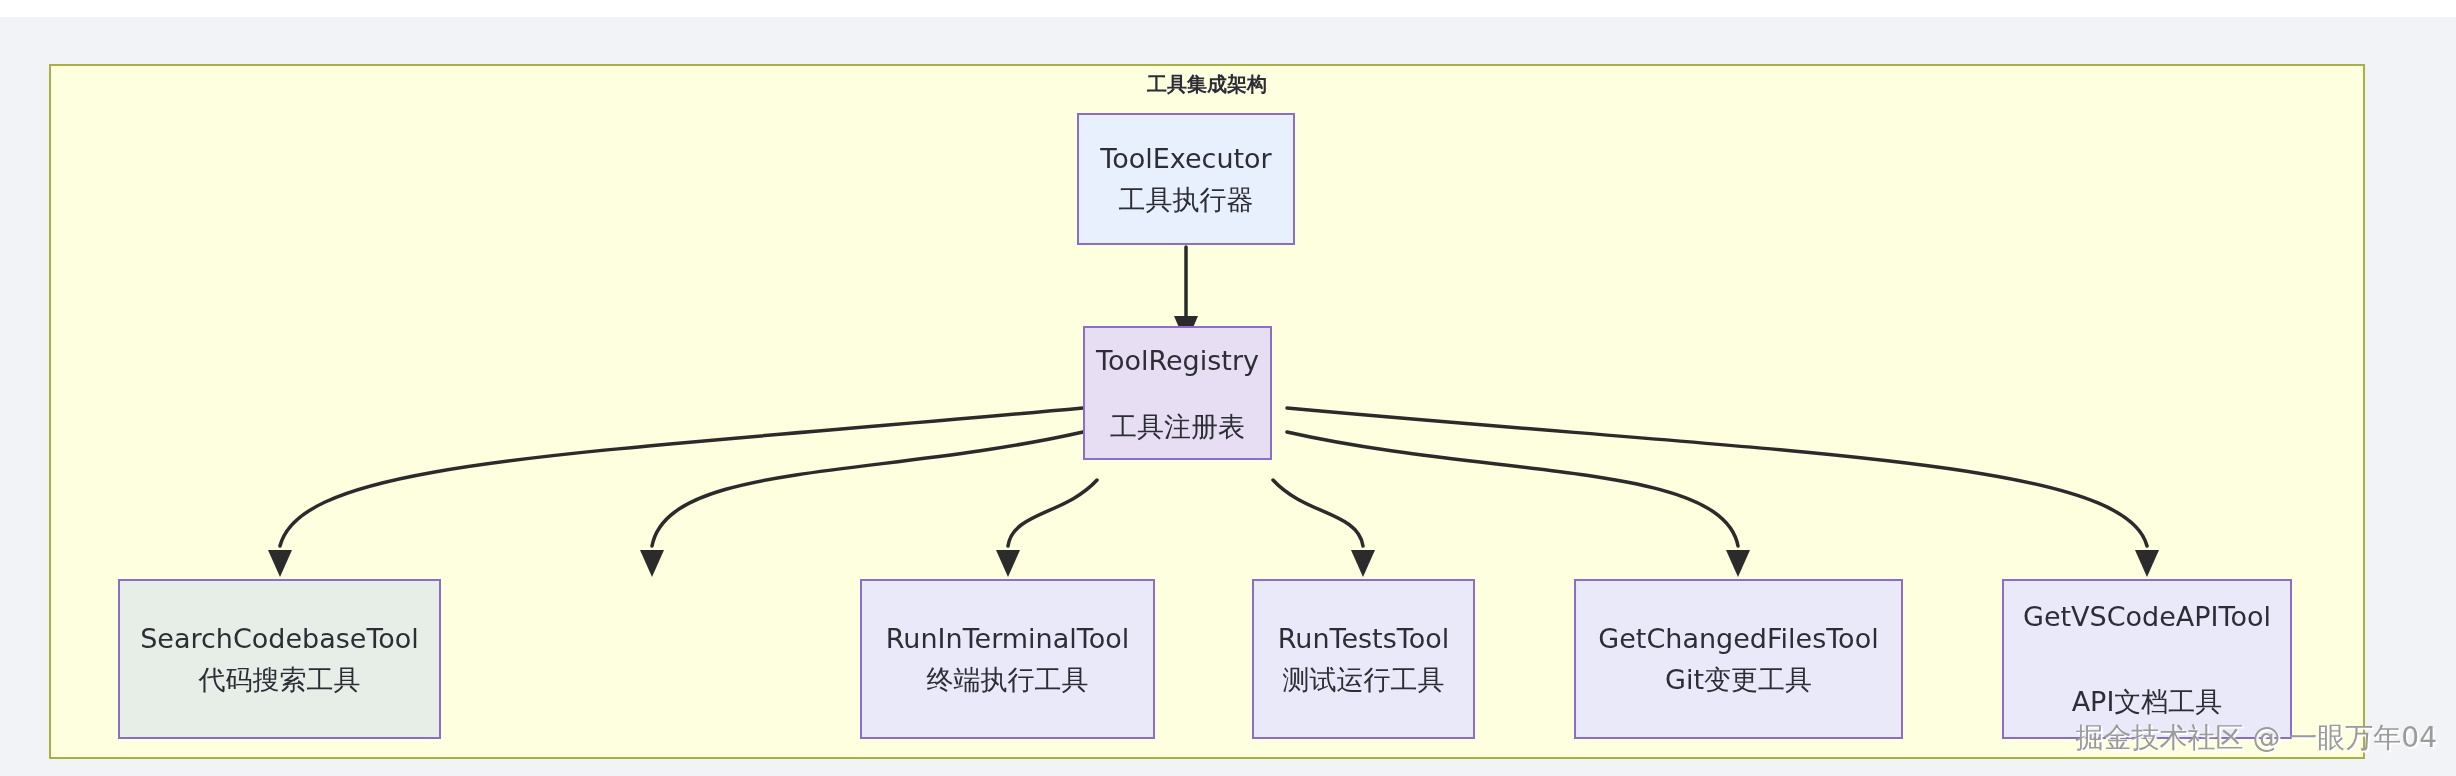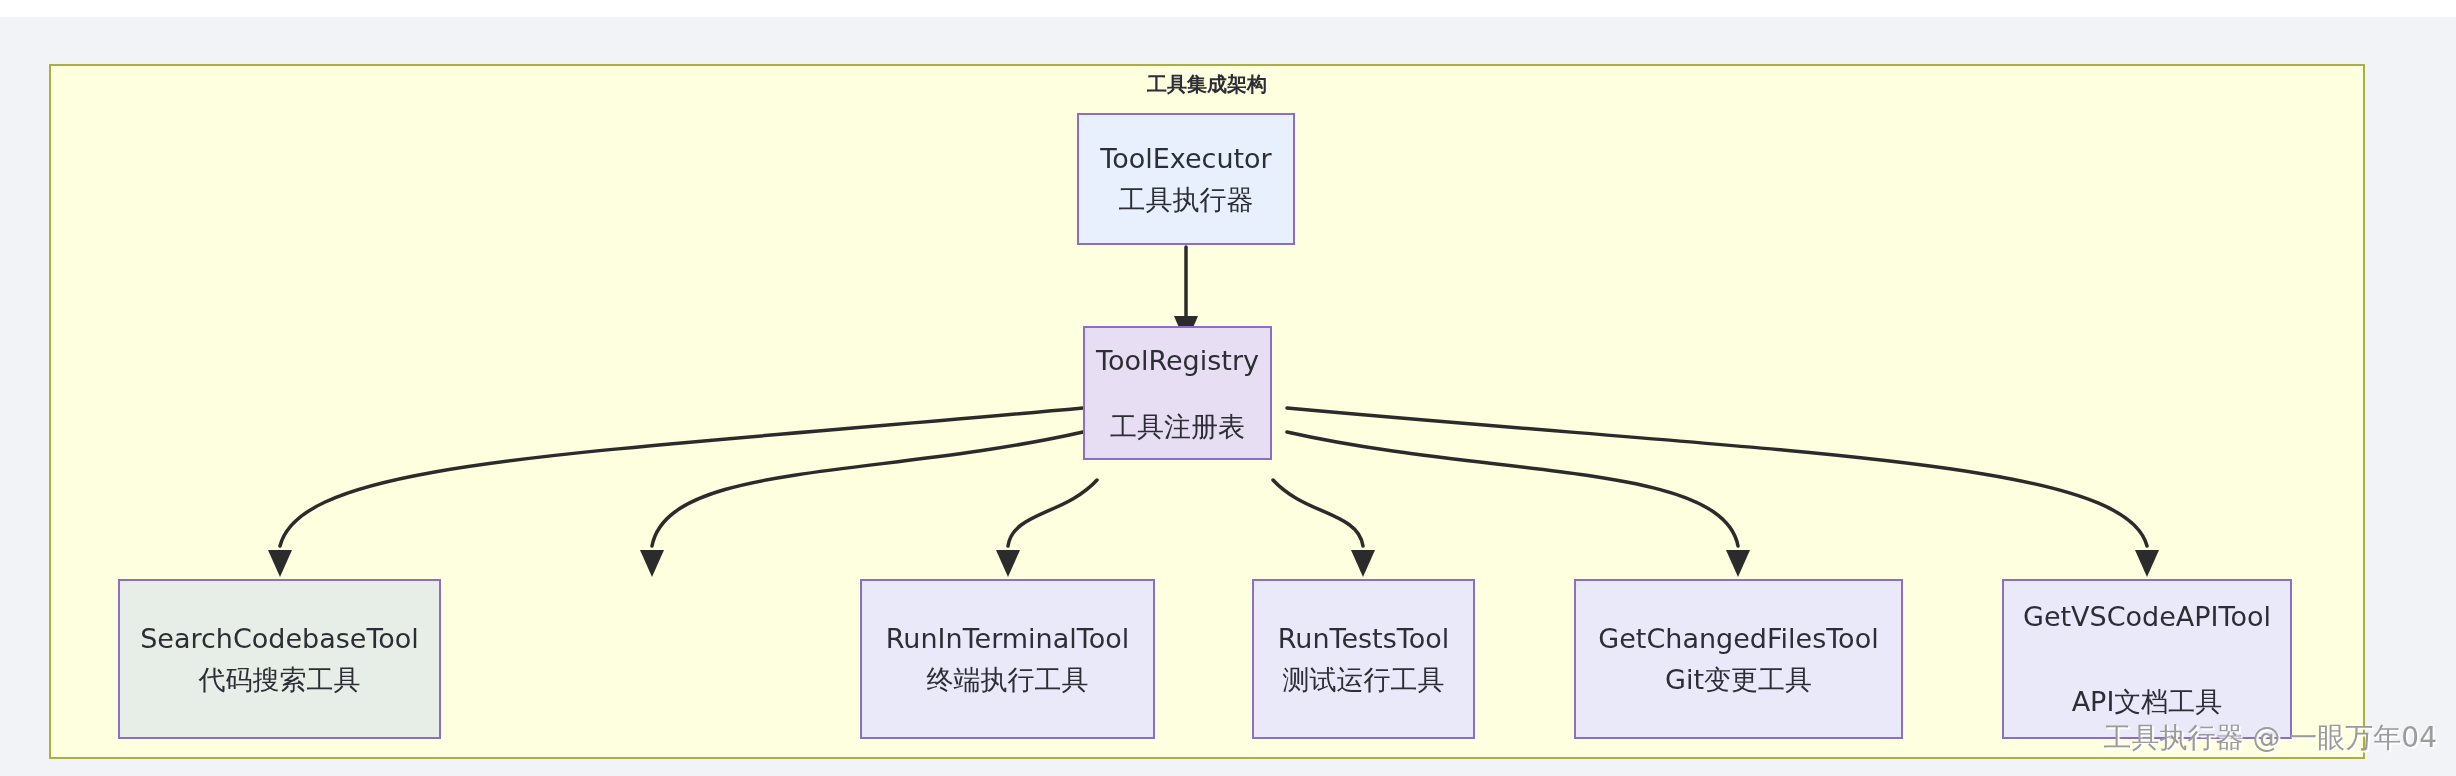--- a/index.html
+++ b/index.html
@@ -114,14 +114,14 @@
   <div class="node node-tool node-tool-3">
     <span>RunTestsTool</span>
     <span>测试运行工具</span>
   </div>
 
   <div class="node node-tool node-tool-5">
     <span>GetVSCodeAPITool</span>
     <span>API文档工具</span>
   </div>
 
-  <div class="watermark">工具执行器 @ 一眼万年04</div>
+  <div class="watermark">掘金技术社区 @ 一眼万年04</div>
 </div>
 
 </body></html>

